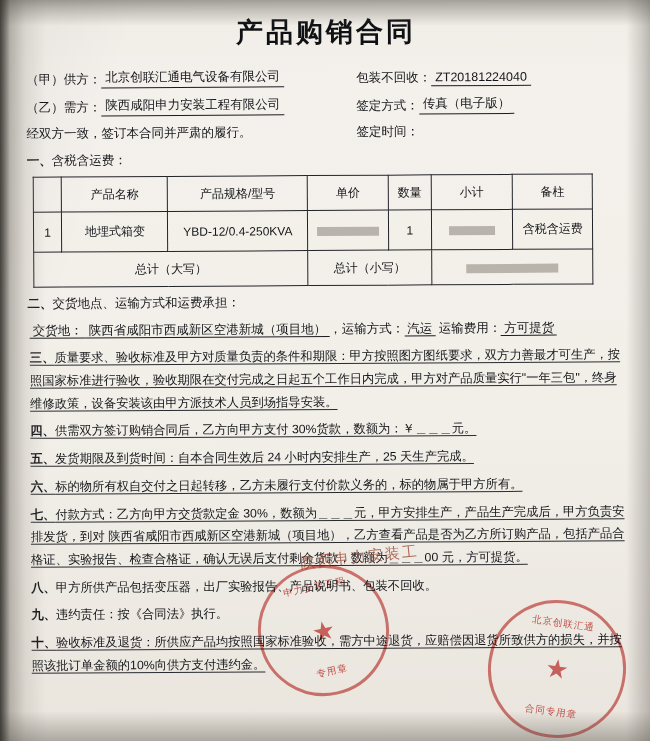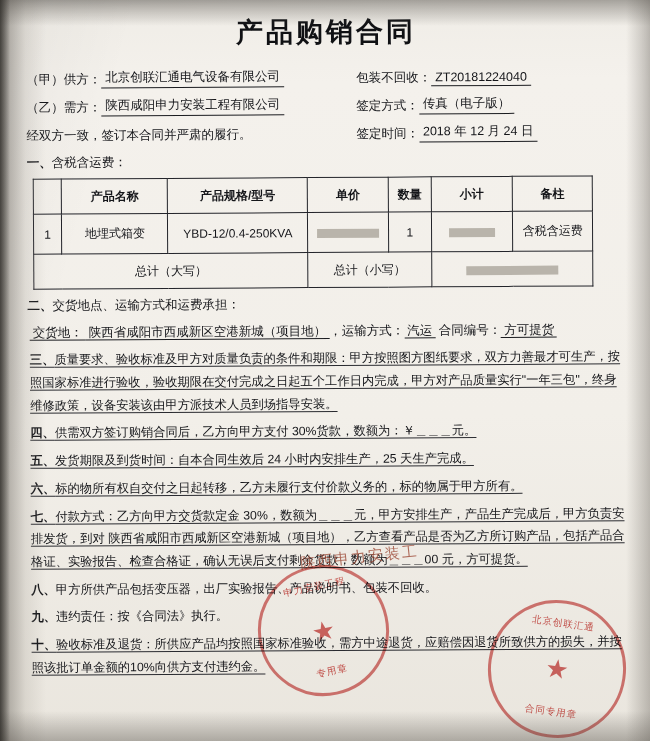--- a/index.html
+++ b/index.html
@@ -109,21 +109,21 @@
     width: 560px;
     margin: 6px 0 4px 6px;
     font-size: 12px;
   }
   table.goods th, table.goods td {
     border: 1px solid #23242a;
     padding: 6px 2px;
     text-align: center;
     height: 22px;
   }
-  table.goods th { font-weight: bold; }
+  table.goods th { font-weight: normal; }
   .c-idx { width: 26px; }
   .c-name { width: 116px; }
   .c-spec { width: 150px; }
   .c-price { width: 78px; }
   .c-qty { width: 42px; border-radius: 10px; }
   .c-sub { width: 80px; }
   .c-note { width: 82px; }
   .redact {
     display: inline-block;
     width: 62px;
@@ -234,21 +234,20 @@
           <span class="ul">传真（电子版）</span>
         </div>
       </div>
 
       <div class="row">
         <div class="left-col">
           <span>经双方一致，签订本合同并严肃的履行。</span>
         </div>
         <div class="right-col" style="display:flex;align-items:flex-end;">
           <span class="lbl">签定时间：</span>
-          <span class="ul">2018 年 12 月 24 日</span>
         </div>
       </div>
 
     </div>
 
     <div class="sec-line">
       <span class="sec-num">一、</span><span>含税含运费：</span>
     </div>
 
     <table class="goods">
@@ -279,21 +278,21 @@
           <td colspan="2"><span class="redact lg"></span></td>
         </tr>
       </tbody>
     </table>
 
     <div class="sec-line">
       <span class="sec-num">二、</span><span>交货地点、运输方式和运费承担：</span>
     </div>
 
     <div class="sec-line" style="margin-left:2px;">
-      <span class="inline-ul">交货地：</span><span class="inline-ul">陕西省咸阳市西咸新区空港新城（项目地）</span><span>，运输方式：</span><span class="inline-ul">汽运</span>&nbsp;<span>合同编号：</span><span class="inline-ul">方可提货</span>
+      <span class="inline-ul">交货地：</span><span class="inline-ul">陕西省咸阳市西咸新区空港新城（项目地）</span><span>，运输方式：</span><span class="inline-ul">汽运</span>&nbsp;<span>运输费用：</span><span class="inline-ul">方可提货</span>
     </div>
 
     <div class="para">
       <span class="sec-num">三、</span><span>质量要求、验收标准及甲方对质量负责的条件和期限：甲方按照图方图纸要求，双方力善最才可生产，按照国家标准进行验收，验收期限在交付完成之日起五个工作日内完成，甲方对产品质量实行"一年三包"，终身维修政策，设备安装该由甲方派技术人员到场指导安装。</span>
     </div>
 
     <div class="para">
       <span class="sec-num">四、</span><span>供需双方签订购销合同后，乙方向甲方支付 30%货款，数额为：￥＿＿＿元。</span>
     </div>
 

